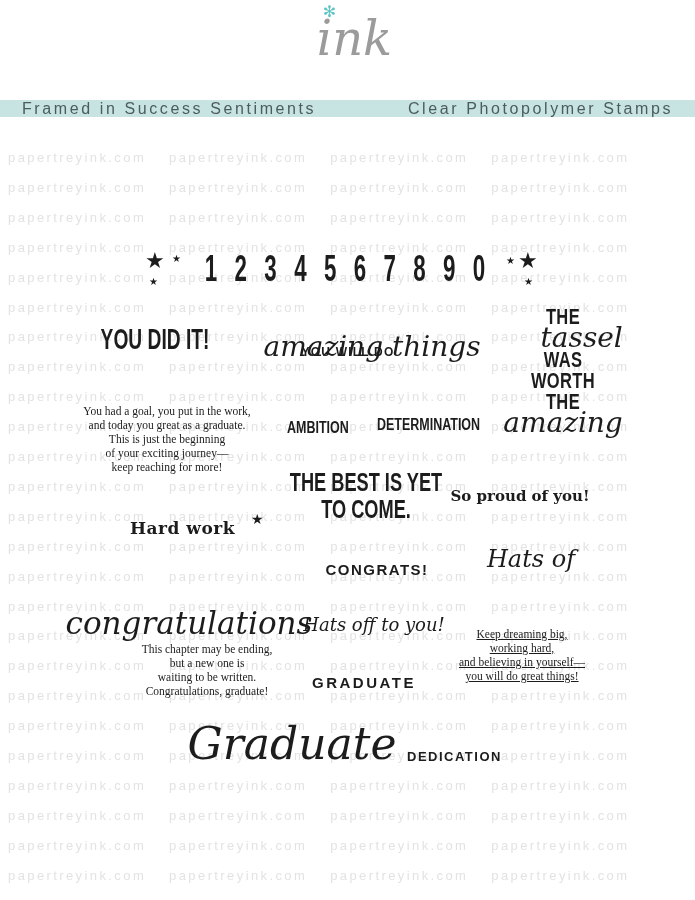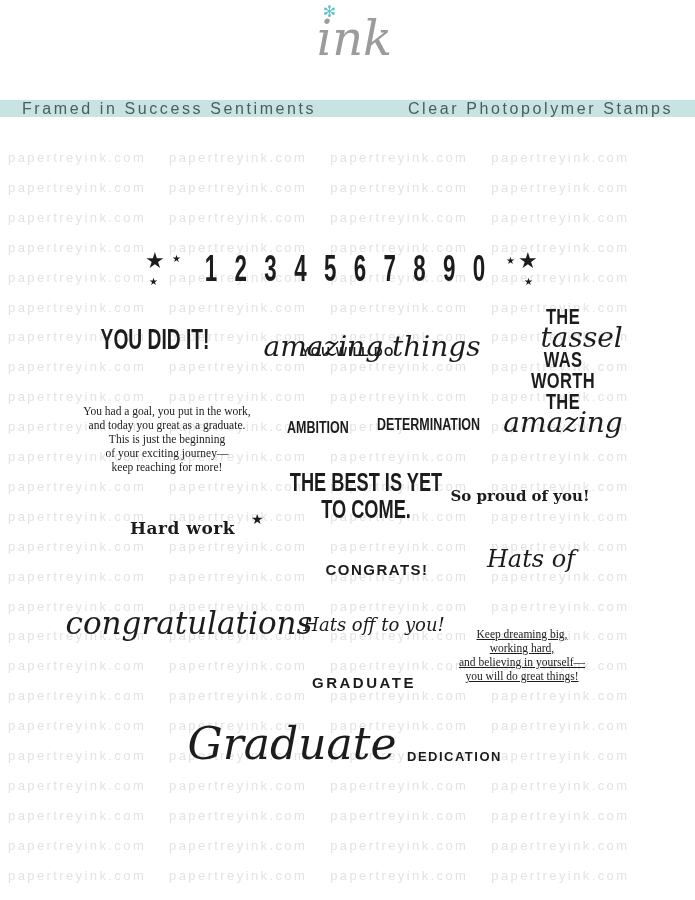--- a/index.html
+++ b/index.html
@@ -152,20 +152,26 @@
 
   <div class="st ctr slab so-proud">So proud of you!</div>
   <div class="st slab hard-work">Hard work</div>
   <div class="st star-mid">★</div>
 
   <div class="st ctr geo congrats">CONGRATS!</div>
   <div class="st ctr script class-of">Hats of</div>
   <div class="st ctr script congratulations">congratulations</div>
   <div class="st ctr script hats-off">Hats off to you!</div>
 
+  <div class="st serif-par chapter-par">
+    <div>This chapter may be ending,</div>
+    <div>but a new one is</div>
+    <div>waiting to be written.</div>
+    <div>Congratulations, graduate!</div>
+  </div>
 
   <div class="st serif-par dream-par">
     <div>Keep dreaming big,</div>
     <div>working hard,</div>
     <div>and believing in yourself—</div>
     <div>you will do great things!</div>
   </div>
 
   <div class="st geo graduate-caps">GRADUATE</div>
   <div class="st ctr script graduate-script">Graduate</div>

